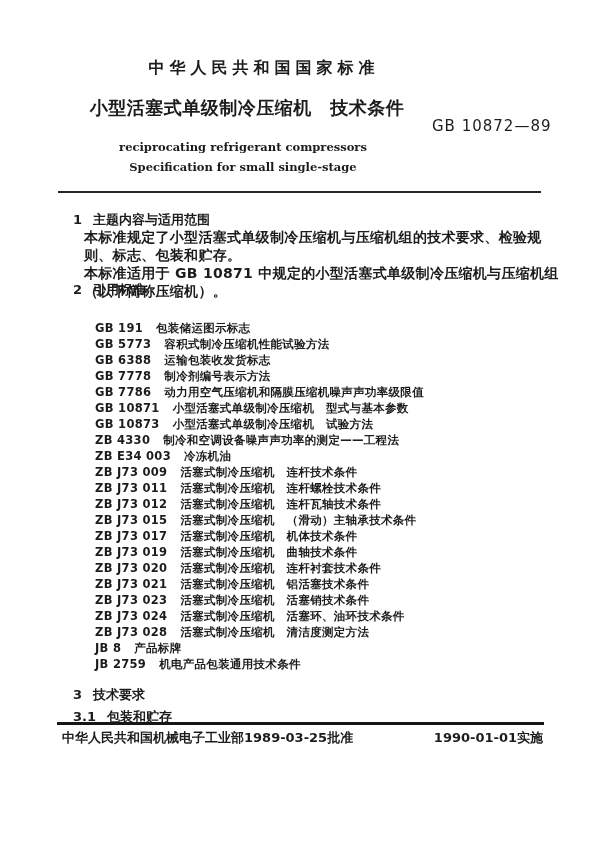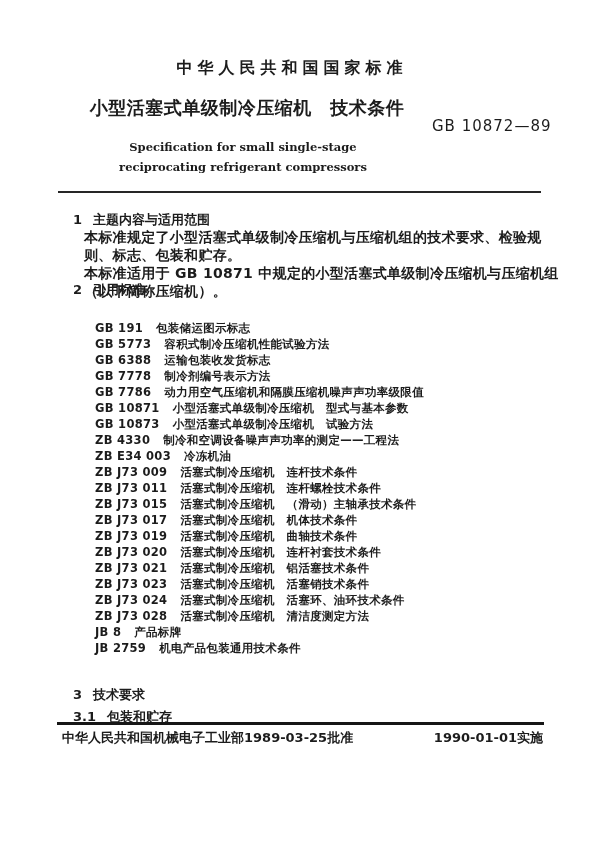--- a/index.html
+++ b/index.html
@@ -15,21 +15,20 @@
     overflow: hidden;
   }
   
   .std-type {
     position: absolute;
     top: 58px; left: 0; width: 528px;
     text-align: center;
     font-size: 16px;
     font-weight: bold;
     letter-spacing: 5px;
-    margin-left: 28px;
   }
   .main-title {
     position: absolute;
     top: 96px; left: 0; width: 494px;
     text-align: center;
     font-size: 18px;
     font-weight: bold;
     letter-spacing: 0.5px;
   }
   .std-no {
@@ -116,22 +115,22 @@
 
 <div class="page">
 
   <div class="std-type">中华人民共和国国家标准</div>
 
   <div class="main-title">小型活塞式单级制冷压缩机　技术条件</div>
 
   <div class="std-no">GB 10872—89</div>
 
   <div class="en-title">
+    <div>reciprocating refrigerant compressors</div>
     <div>Specification for small single-stage</div>
-    <div>reciprocating refrigerant compressors</div>
   </div>
 
   <div class="header-rule"></div>
 
   <div class="sec-heading" id="sec1">
     <span class="sec-num">1</span><span>主题内容与适用范围</span>
   </div>
 
   <div class="paragraphs">
     <div>本标准规定了小型活塞式单级制冷压缩机与压缩机组的技术要求、检验规则、标志、包装和贮存。</div>
@@ -147,20 +146,21 @@
       <div class="ref-row"><span class="ref-code">GB 5773</span><span>容积式制冷压缩机性能试验方法</span></div>
       <div class="ref-row"><span class="ref-code">GB 6388</span><span>运输包装收发货标志</span></div>
       <div class="ref-row"><span class="ref-code">GB 7778</span><span>制冷剂编号表示方法</span></div>
       <div class="ref-row"><span class="ref-code">GB 7786</span><span>动力用空气压缩机和隔膜压缩机噪声声功率级限值</span></div>
       <div class="ref-row"><span class="ref-code">GB 10871</span><span>小型活塞式单级制冷压缩机　型式与基本参数</span></div>
       <div class="ref-row"><span class="ref-code">GB 10873</span><span>小型活塞式单级制冷压缩机　试验方法</span></div>
       <div class="ref-row"><span class="ref-code">ZB 4330</span><span>制冷和空调设备噪声声功率的测定——工程法</span></div>
       <div class="ref-row"><span class="ref-code">ZB E34 003</span><span>冷冻机油</span></div>
       <div class="ref-row"><span class="ref-code">ZB J73 009</span><span>活塞式制冷压缩机　连杆技术条件</span></div>
       <div class="ref-row"><span class="ref-code">ZB J73 011</span><span>活塞式制冷压缩机　连杆螺栓技术条件</span></div>
+      <div class="ref-row"><span class="ref-code">ZB J73 012</span><span>活塞式制冷压缩机　连杆瓦轴技术条件</span></div>
       <div class="ref-row"><span class="ref-code">ZB J73 015</span><span>活塞式制冷压缩机　（滑动）主轴承技术条件</span></div>
       <div class="ref-row"><span class="ref-code">ZB J73 017</span><span>活塞式制冷压缩机　机体技术条件</span></div>
       <div class="ref-row"><span class="ref-code">ZB J73 019</span><span>活塞式制冷压缩机　曲轴技术条件</span></div>
       <div class="ref-row"><span class="ref-code">ZB J73 020</span><span>活塞式制冷压缩机　连杆衬套技术条件</span></div>
       <div class="ref-row"><span class="ref-code">ZB J73 021</span><span>活塞式制冷压缩机　铝活塞技术条件</span></div>
       <div class="ref-row"><span class="ref-code">ZB J73 023</span><span>活塞式制冷压缩机　活塞销技术条件</span></div>
       <div class="ref-row"><span class="ref-code">ZB J73 024</span><span>活塞式制冷压缩机　活塞环、油环技术条件</span></div>
       <div class="ref-row"><span class="ref-code">ZB J73 028</span><span>活塞式制冷压缩机　清洁度测定方法</span></div>
       <div class="ref-row"><span class="ref-code">JB 8</span><span>产品标牌</span></div>
       <div class="ref-row"><span class="ref-code">JB 2759</span><span>机电产品包装通用技术条件</span></div>

